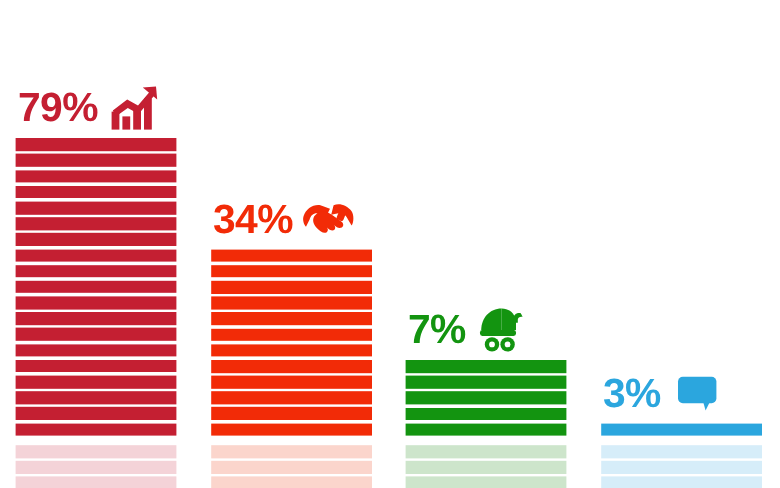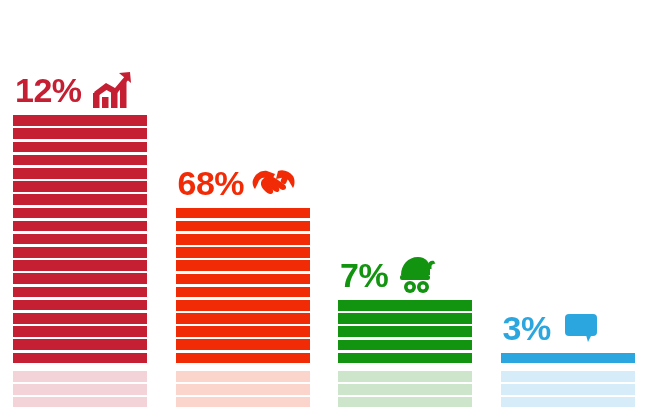--- a/index.html
+++ b/index.html
@@ -81,21 +81,21 @@
         <div class="stripe" style="height: 10.6px; margin-bottom: 2.6px; background: rgb(196, 31, 50);"></div>
         <div class="stripe" style="height: 10.6px; margin-bottom: 2.6px; background: rgb(196, 31, 50);"></div>
         <div class="stripe" style="height: 10.6px; margin-bottom: 2.6px; background: rgb(196, 31, 50);"></div>
       </div>
       <div class="stripes" style="top: 371px;">
         <div class="stripe" style="height: 10.6px; margin-bottom: 2.6px; background: rgb(244, 211, 216);"></div>
         <div class="stripe" style="height: 10.6px; margin-bottom: 2.6px; background: rgb(244, 211, 216);"></div>
         <div class="stripe" style="height: 10.6px; margin-bottom: 2.6px; background: rgb(244, 211, 216);"></div>
       </div>
       <div class="bar-label-row" style="top: 67.2px;">
-        <span class="pct" style="color: rgb(196, 31, 50);">12%</span>
+        <span class="pct" style="color: rgb(196, 31, 50);">79%</span>
         <span class="icon-box">
           <svg width="40" height="38" viewBox="0 0 40 38">
             <g fill="#C41F32">
               <rect x="1" y="22" width="6.5" height="15"></rect>
               <rect x="10" y="26" width="6.5" height="11"></rect>
               <rect x="19" y="18" width="6.5" height="19"></rect>
               <rect x="28" y="11" width="6.5" height="26"></rect>
               <path d="M2 21 L14 12 L23 17 L34 4 L37.5 7.5 L23.5 24 L14.5 19 L4.5 26 Z"></path>
               <path d="M38 1 L39 12 L27 2 Z"></path>
             </g>
@@ -117,21 +117,21 @@
         <div class="stripe" style="height: 10.6px; margin-bottom: 2.6px; background: rgb(242, 43, 7);"></div>
         <div class="stripe" style="height: 10.6px; margin-bottom: 2.6px; background: rgb(242, 43, 7);"></div>
         <div class="stripe" style="height: 10.6px; margin-bottom: 2.6px; background: rgb(242, 43, 7);"></div>
       </div>
       <div class="stripes" style="top: 371px;">
         <div class="stripe" style="height: 10.6px; margin-bottom: 2.6px; background: rgb(251, 213, 204);"></div>
         <div class="stripe" style="height: 10.6px; margin-bottom: 2.6px; background: rgb(251, 213, 204);"></div>
         <div class="stripe" style="height: 10.6px; margin-bottom: 2.6px; background: rgb(251, 213, 204);"></div>
       </div>
       <div class="bar-label-row" style="top: 159.6px;">
-        <span class="pct" style="color: rgb(242, 43, 7);">68%</span>
+        <span class="pct" style="color: rgb(242, 43, 7);">34%</span>
         <span class="icon-box">
           <svg width="44" height="32" viewBox="0 0 44 32">
             <g fill="#F22B07">
               <path d="M1 13 C3 7 9 3 15 4 L23 7 L20 13 L14 11 C10 10 7 12 6 16 L3 22 C1 20 0 16 1 13 Z"></path>
               <path d="M13 10 C18 8 22 10 26 13 L33 18 C35 20 34 23 31 23 C29.5 23 28 22 26.5 20.5 C28 22.5 27.5 25 25 25 C23.5 25 22 24 20.5 22.5 C22 24.5 21 27 18.5 27 C16.5 27 14.5 25.5 12 23 C9 20 8 16 10 13 Z"></path>
               <path d="M26 4 C31 2 37 4 41 9 C43 12 43 18 41 21 L38 16 C36.5 12 33 10 29 11 L24 12 Z"></path>
               <rect x="30" y="5" width="6" height="12" rx="2" transform="rotate(22 33 11)"></rect>
             </g>
           </svg>
         </span>

